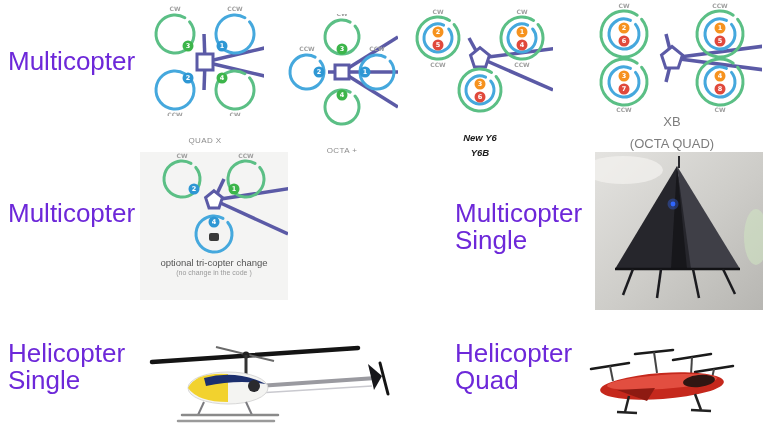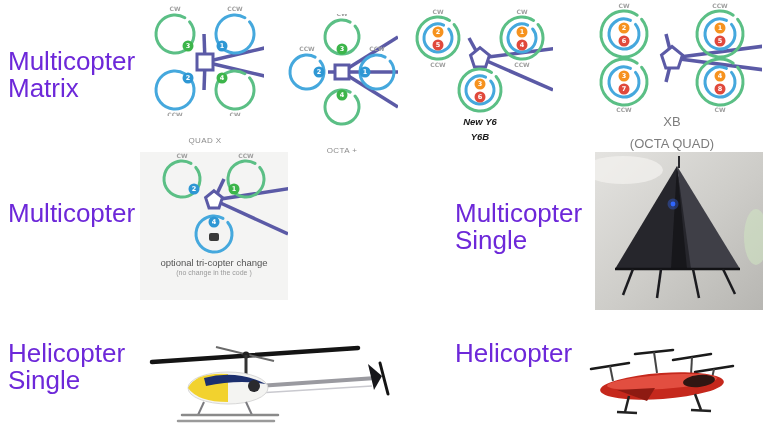--- a/index.html
+++ b/index.html
@@ -1,50 +1,50 @@
 <!DOCTYPE html>
 <html><head>
 <meta charset="utf-8">
 <style>
   html,body{margin:0;padding:0;background:#fff;}
   .slide{position:relative;width:764px;height:427px;background:#fff;overflow:hidden;
          font-family:"Liberation Sans",sans-serif;color:#000;}
   .section-label{position:absolute;font-size:26px;line-height:27px;color:#6d28d9;}
   .diagram{position:absolute;display:flex;flex-direction:column;align-items:center;}
   .cap{font-size:8px;color:#8c8c8c;margin-top:20px;letter-spacing:.4px;}
-  .cap-bold{font-size:9.5px;font-weight:bold;font-style:italic;color:#1a1a1a;line-height:11px;text-align:center;margin-top:2px;}
+  .cap-bold{font-size:9.5px;font-weight:bold;font-style:italic;color:#1a1a1a;line-height:11px;text-align:center;margin-top:18px;}
   .cap-sm{font-size:13px;color:#7d7d7d;text-align:center;line-height:9px;margin-top:3px;}
   .tri-box{position:absolute;background:#f4f4f3;display:flex;flex-direction:column;align-items:center;}
   .tri-cap1{font-size:9.5px;color:#555;margin-top:1px;}
   .tri-cap2{font-size:7px;color:#9a9a9a;margin-top:1px;}
   .photo{position:absolute;line-height:0;}
   svg text{font-family:"DejaVu Sans",sans-serif;}
 </style>
 </head>
 <body>
 
 <div class="slide">
 
   <div class="section-label" style="left:8px;top:48px;">
     <div>Multicopter</div>
-    <div>Matrix</div>
   </div>
   <div class="section-label" style="left:8px;top:200px;">
     <div>Multicopter</div>
   </div>
   <div class="section-label" style="left:455px;top:200px;">
     <div>Multicopter</div>
     <div>Single</div>
   </div>
   <div class="section-label" style="left:8px;top:340px;">
     <div>Helicopter</div>
     <div>Single</div>
   </div>
   <div class="section-label" style="left:455px;top:340px;">
     <div>Helicopter</div>
+    <div>Quad</div>
   </div>
 
   <div class="diagram" style="left:146px;top:4px;width:118px;">
     <svg viewBox="0 0 118 112" width="118" height="112">
         <line x1="59" y1="58" x2="58" y2="30" stroke="#5b5aa6" stroke-width="3.5"></line>
         <line x1="59" y1="58" x2="178" y2="30" stroke="#5b5aa6" stroke-width="3.5"></line>
         <line x1="59" y1="58" x2="58" y2="86" stroke="#5b5aa6" stroke-width="3.5"></line>
         <line x1="59" y1="58" x2="178" y2="86" stroke="#5b5aa6" stroke-width="3.5"></line>
         <rect x="51" y="50" width="16" height="16" fill="#fff" stroke="#5b5aa6" stroke-width="3"></rect>
         <circle cx="29" cy="30" r="19" fill="none" stroke="#5bbf85" stroke-width="3" stroke-linecap="round" stroke-dasharray="112.38052083641213 7" transform="rotate(-40 29 30)"></circle>

